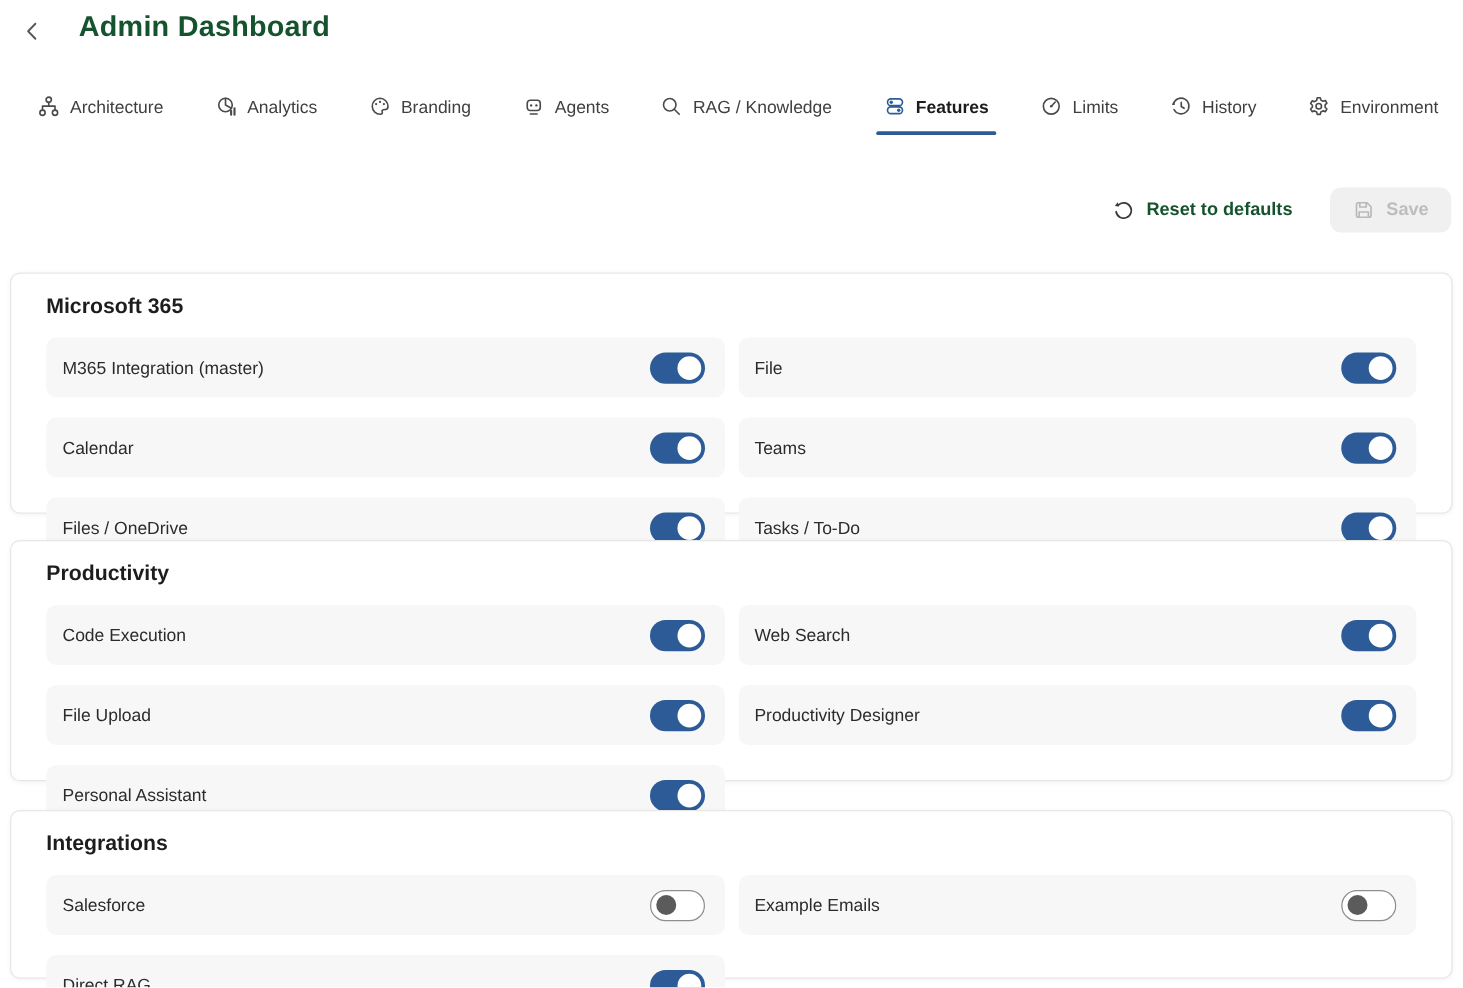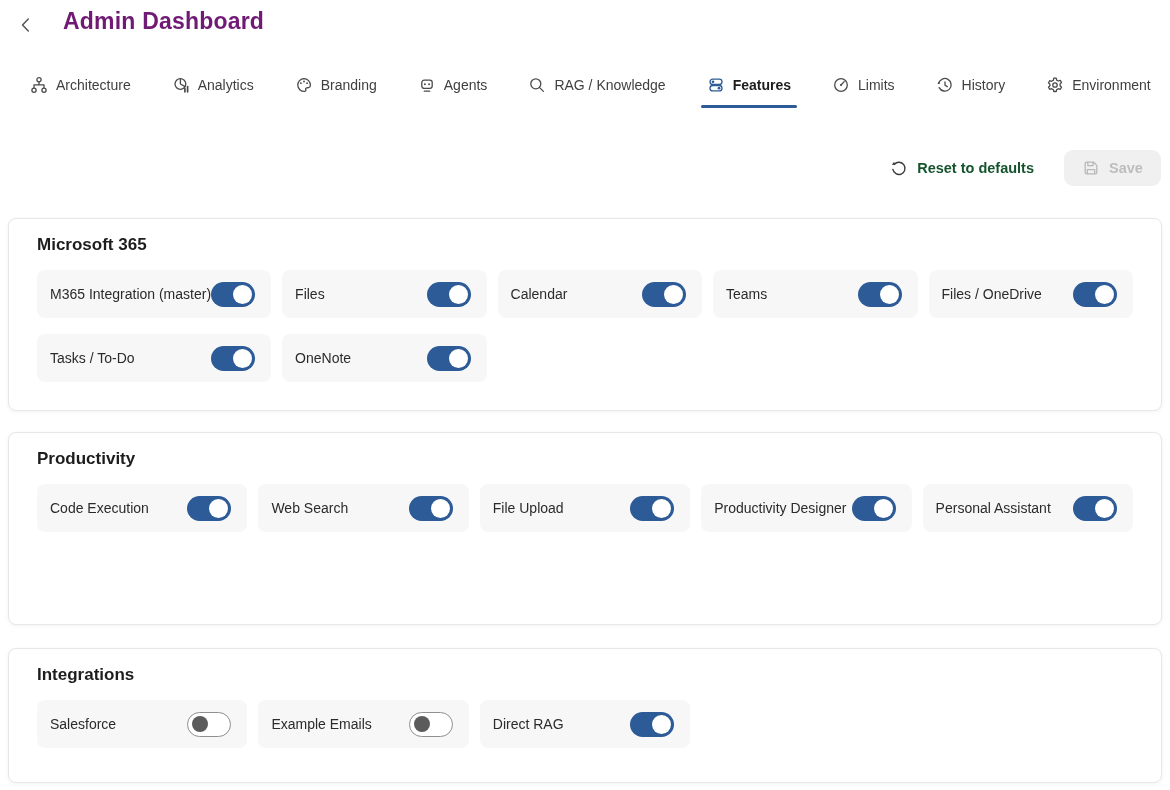--- a/index.html
+++ b/index.html
@@ -9,21 +9,21 @@
   }
 
   
   .back-btn {
     position:absolute; left:14px; top:13px; width:24px; height:24px;
     background:none; border:none; padding:0; cursor:pointer;
     display:flex; align-items:center; justify-content:center; color:#565656;
   }
   .page-title {
     position:absolute; left:63px; top:8px; font-size:23px; font-weight:700;
-    color:#701a75; letter-spacing:.2px;
+    color:#14532d; letter-spacing:.2px;
   }
 
   
   .tabbar { position:absolute; left:24px; top:75px; display:flex; gap:29px; }
   .tab {
     display:flex; align-items:center; gap:8px; padding-bottom:12px;
     position:relative; cursor:pointer; background:none; border:none;
   }
   .tab .icon { color:#4a4a4a; display:flex; }
   .tab .tab-label { font-size:14px; color:#3f3f3f; white-space:nowrap; }
@@ -56,21 +56,21 @@
   .card {
     position:absolute; left:8px; width:1154px; box-sizing:border-box;
     background:#ffffff; border:1px solid #e7e7e7; border-radius:8px;
     box-shadow:0 1px 4px rgba(0,0,0,.05);
     padding:14px 28px 27px;
   }
   .card-m365 { top:218px; height:193px; }
   .card-productivity { top:432px; height:193px;border-radius:8px; }
   .card-integrations { top:648px; height:135px; }
   .card-title { font-size:17px; font-weight:700; color:#1d1d1d; margin:2px 0 15px; }
-  .grid { display:grid; grid-template-columns:repeat(5,1fr); gap:16px 11px; }
+  .grid { display:grid; grid-template-columns:repeat(2,1fr); gap:16px 11px; }
   .tile {
     height:48px; background:#f7f7f7; border-radius:8px; box-sizing:border-box;
     display:flex; align-items:center; justify-content:space-between;
     padding:0 16px 0 13px;
   }
   .tile-label { font-size:14px; color:#2b2b2b; white-space:nowrap; }
 
   
   .toggle {
     position:relative; width:44px; height:25px; border-radius:13px;
@@ -223,21 +223,21 @@
   <section class="card card-m365">
     <h2 class="card-title">Microsoft 365</h2>
     <div class="grid">
       <div class="tile">
         <span class="tile-label">M365 Integration (master)</span>
         <span class="toggle on">
             <span class="knob"></span>
           </span>
       </div>
       <div class="tile">
-        <span class="tile-label">Files</span>
+        <span class="tile-label">File</span>
         <span class="toggle on">
             <span class="knob"></span>
           </span>
       </div>
       <div class="tile">
         <span class="tile-label">Calendar</span>
         <span class="toggle on">
             <span class="knob"></span>
           </span>
       </div>

